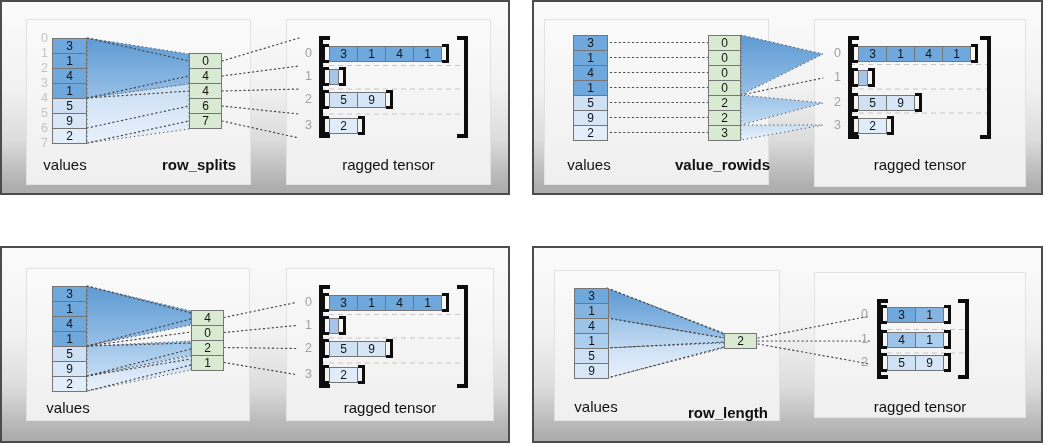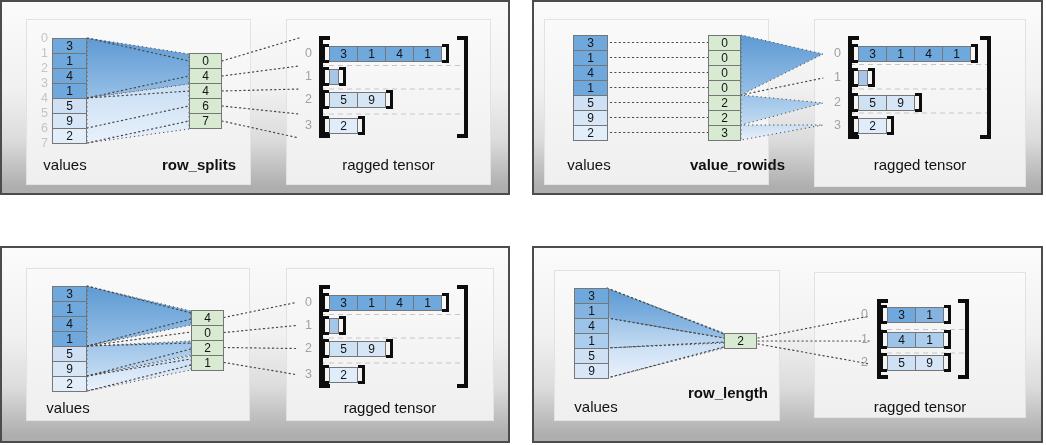--- a/index.html
+++ b/index.html
@@ -200,21 +200,21 @@
         <div class="cell g">0</div>
         <div class="cell g">0</div>
         <div class="cell g">0</div>
         <div class="cell g">0</div>
         <div class="cell g">2</div>
         <div class="cell g">2</div>
         <div class="cell g">3</div>
       </div>
 
     <div class="lbl" style="left:15px;top:154px;width:80px;">values</div>
-    <div class="lbl bold" style="left:146px;top:154px;width:115px;">value_rowids</div>
+    <div class="lbl bold" style="left:131px;top:154px;width:115px;">value_rowids</div>
     <div class="lbl" style="left:280px;top:154px;width:212px;">ragged tensor</div>
 
     <div class="ob l" style="left:314px;top:34px;height:103px;"></div>
     <div class="ob r" style="left:446px;top:34px;height:103px;"></div>
     <span class="ri" style="left:291px;top:44px;">0</span>
     <span class="ri" style="left:291px;top:68px;">1</span>
     <span class="ri" style="left:291px;top:93px;">2</span>
     <span class="ri" style="left:291px;top:116px;">3</span>
 
     <div class="rrow" style="left:317px;top:42px;">
@@ -368,21 +368,21 @@
         <div class="cell b2">4</div>
         <div class="cell b2h">1</div>
         <div class="cell v5">5</div>
         <div class="cell v6">9</div>
       </div>
     <div class="col greencol" style="left:190px;top:85px;">
         <div class="cell g">2</div>
       </div>
 
     <div class="lbl" style="left:22px;top:150px;width:80px;">values</div>
-    <div class="lbl bold" style="left:139px;top:136px;width:110px;">row_length</div>
+    <div class="lbl bold" style="left:139px;top:156px;width:110px;">row_length</div>
     <div class="lbl" style="left:280px;top:150px;width:212px;">ragged tensor</div>
 
     <div class="ob l" style="left:343px;top:51px;height:80px;"></div>
     <div class="ob r" style="left:424px;top:51px;height:80px;"></div>
     <span class="ri" style="left:318px;top:59px;">0</span>
     <span class="ri" style="left:318px;top:84px;">1</span>
     <span class="ri" style="left:318px;top:107px;">2</span>
 
     <div class="rrow" style="left:346px;top:57px;">
       <div class="ib l"></div>

